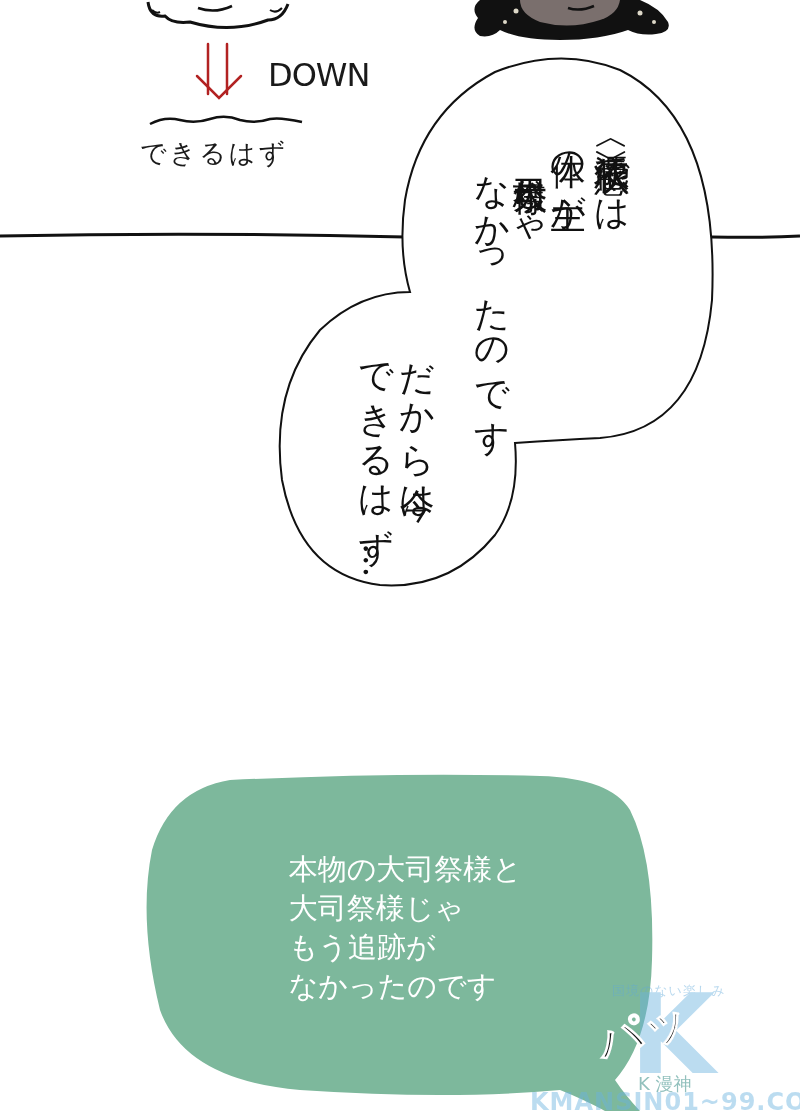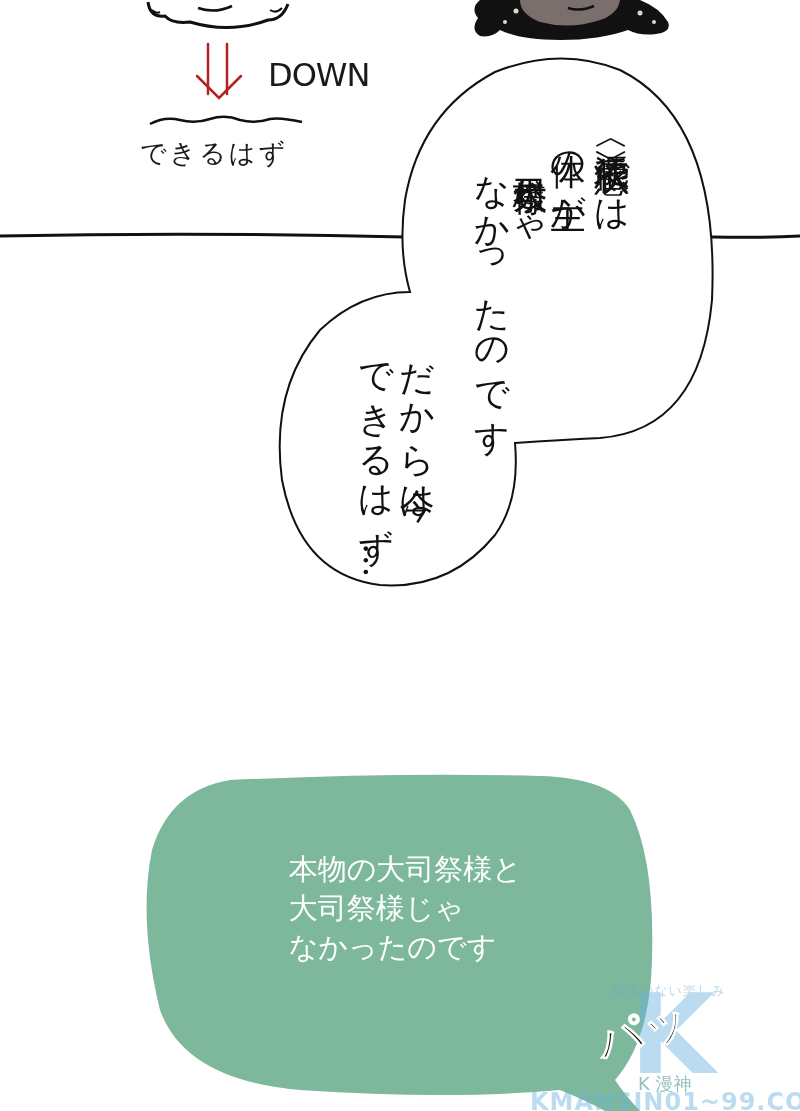--- a/index.html
+++ b/index.html
@@ -95,20 +95,21 @@
   <div class="vcol" style="left:550px; top:127px;">体の主が</div>
   <div class="vcol" style="left:512px; top:150px;">大司祭様じゃ</div>
   <div class="vcol" style="left:474px; top:150px;">なかったのです</div>
   <div class="vcol" style="left:399px; top:338px;">だから今は</div>
   <div class="vcol" style="left:358px; top:338px;">できるはず…</div>
 </div>
 
 <div class="green-text">
   <div>本物の大司祭様と</div>
   <div>大司祭様じゃ</div>
+  <div>もう追跡が</div>
   <div>なかったのです</div>
 </div>
 
 <div class="watermark">
   <div class="wm-top">国境のない楽しみ</div>
   <div class="wm-k">K</div>
   <div class="wm-mid">K 漫神</div>
   <div class="wm-url">KMANSIN01~99.COM</div>
 </div>
 

